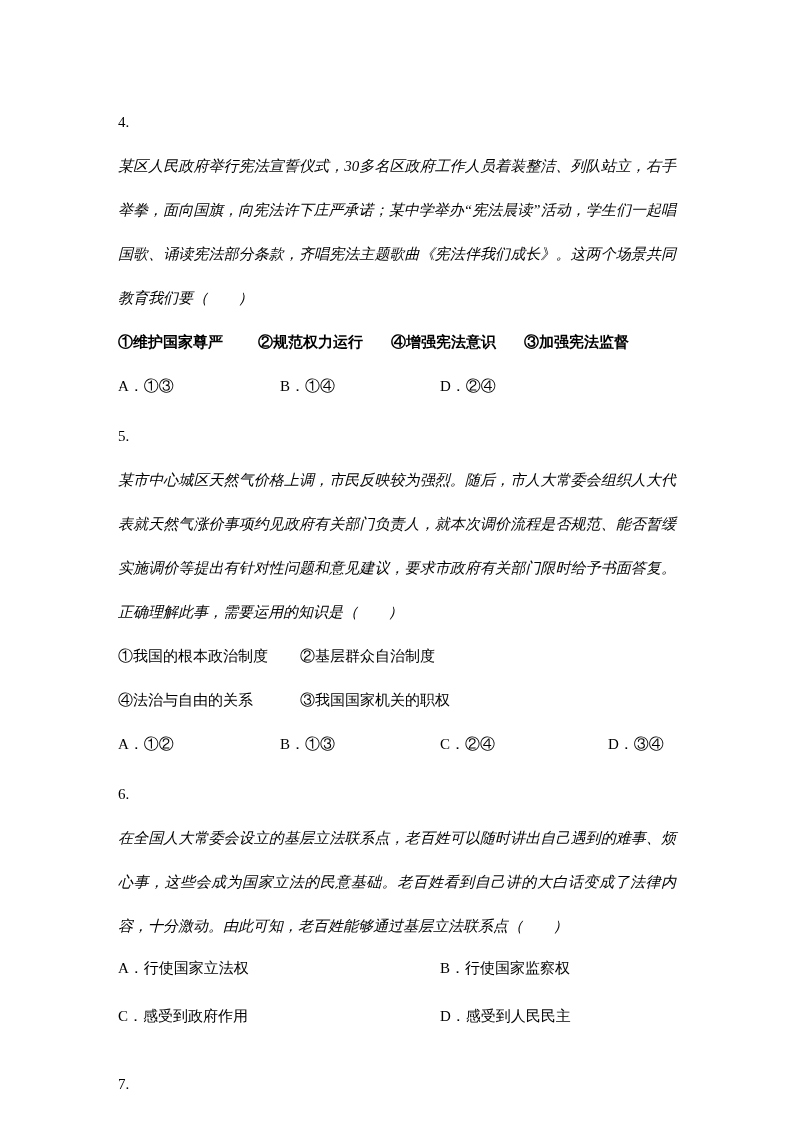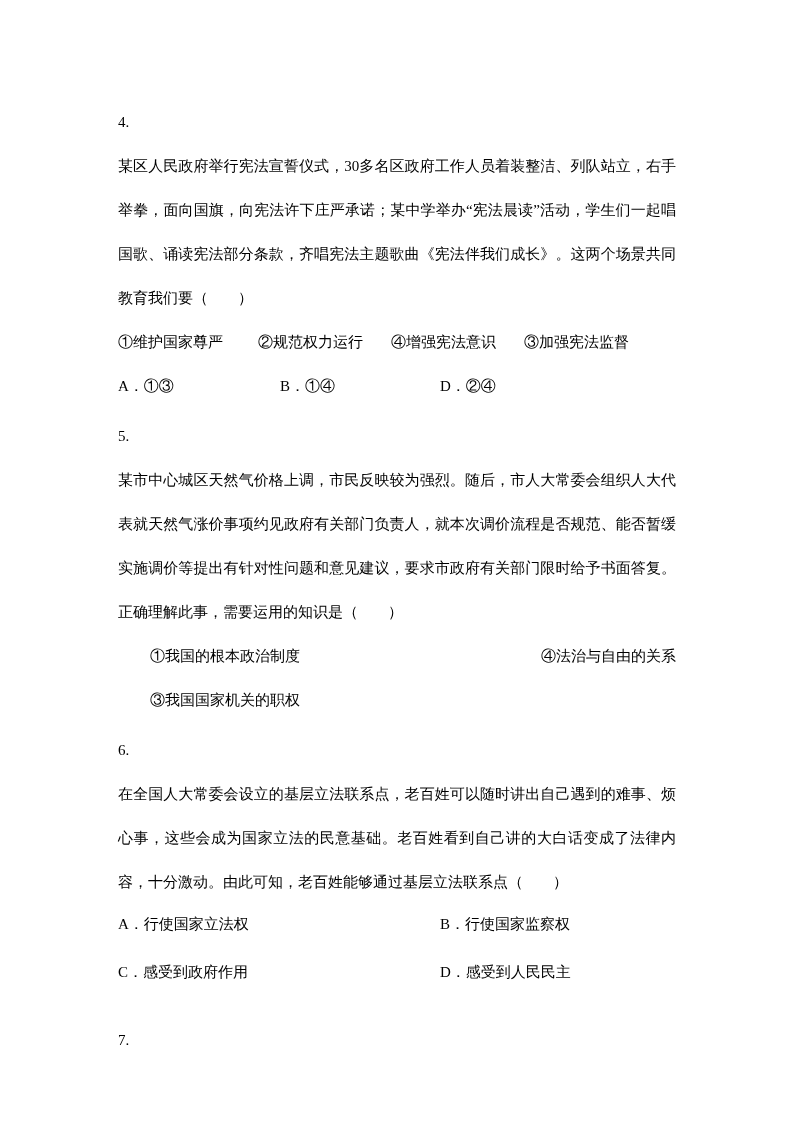--- a/index.html
+++ b/index.html
@@ -22,31 +22,32 @@
     margin: 0 0 6px 0;
   }
   .q-number {
     line-height: 44px;
   }
   .q-body {
     line-height: 44px;
     text-align: justify;
     text-justify: inter-character;
     margin: 0;
+    font-style: italic;
   }
   .items-row-4 {
     display: grid;
     grid-template-columns: 140px 133px 133px 1fr;
     line-height: 44px;
+    font-weight: bold;
   }
   .items-grid-2 {
     display: grid;
     grid-template-columns: 182px 1fr;
     line-height: 44px;
-    text-align: right;
   }
   .choices-4 {
     display: grid;
     grid-template-columns: 162px 160px 168px 1fr;
     line-height: 44px;
   }
   .choices-2x2 {
     display: grid;
     grid-template-columns: 322px 1fr;
     line-height: 40px;
@@ -86,22 +87,29 @@
       <span class="choice"><span>B．①④</span></span>
       <span class="choice"><span>D．②④</span></span>
     </div>
   </div>
 
   <div class="question">
     <div class="q-number">5.</div>
     <p class="q-body">某市中心城区天然气价格上调，市民反映较为强烈。随后，市人大常委会组织人大代表就天然气涨价事项约见政府有关部门负责人，就本次调价流程是否规范、能否暂缓实施调价等提出有针对性问题和意见建议，要求市政府有关部门限时给予书面答复。正确理解此事，需要运用的知识是（　　）</p>
     <div class="items-grid-2">
       <span>①我国的根本政治制度</span>
+      <span>②基层群众自治制度</span>
       <span>④法治与自由的关系</span>
       <span>③我国国家机关的职权</span>
+    </div>
+    <div class="choices-4">
+      <span class="choice"><span>A．①②</span></span>
+      <span class="choice"><span>B．①③</span></span>
+      <span class="choice"><span>C．②④</span></span>
+      <span class="choice"><span>D．③④</span></span>
     </div>
   </div>
 
   <div class="question">
     <div class="q-number">6.</div>
     <p class="q-body">在全国人大常委会设立的基层立法联系点，老百姓可以随时讲出自己遇到的难事、烦心事，这些会成为国家立法的民意基础。老百姓看到自己讲的大白话变成了法律内容，十分激动。由此可知，老百姓能够通过基层立法联系点（　　）</p>
     <div class="choices-2x2">
       <span class="choice"><span>A．行使国家立法权</span></span>
       <span class="choice"><span>B．行使国家监察权</span></span>
       <span class="choice"><span>C．感受到政府作用</span><span class="mark-dot">.</span></span>

